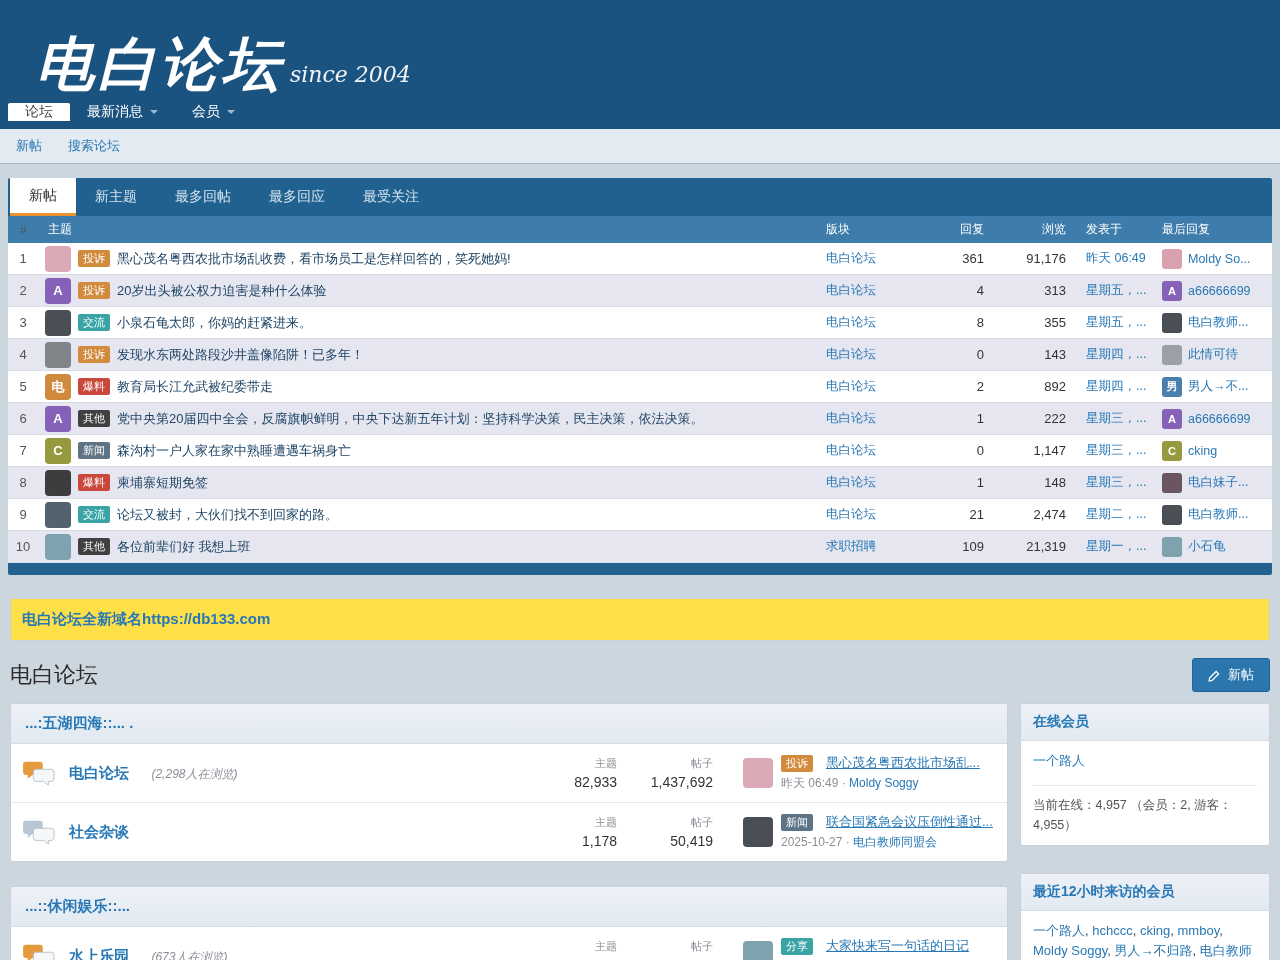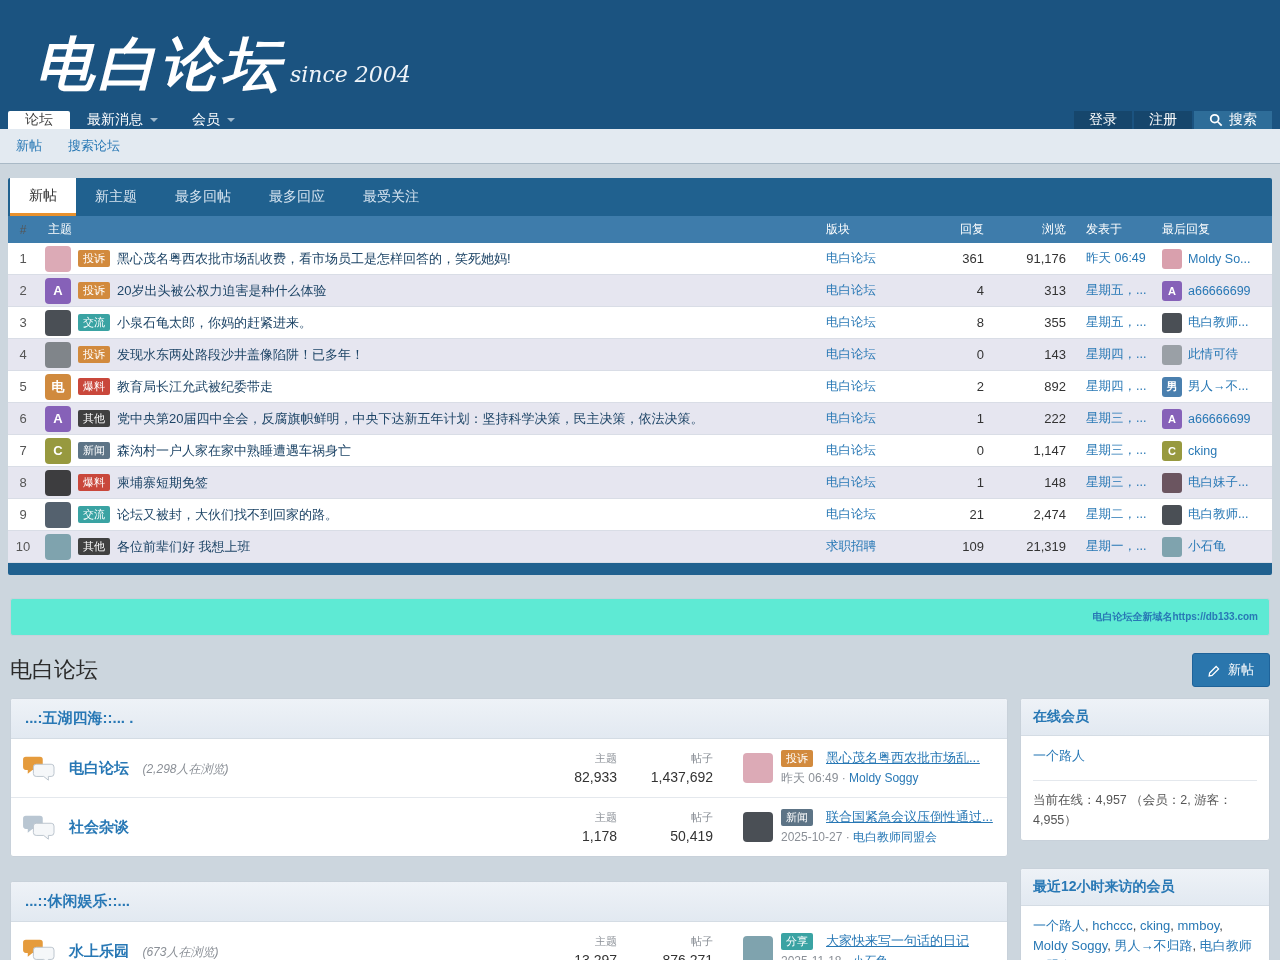--- a/index.html
+++ b/index.html
@@ -12,21 +12,21 @@
   }
   a { text-decoration:none; cursor:pointer; }
 
   
   .site-header { background:#1b5380; }
   .logo-row { height:95px; display:flex; align-items:flex-end; padding:0 0 2px 36px; }
   .logo { color:#fff; font-size:58px; line-height:1; font-style:italic; font-weight:bold;
           font-family:"DejaVu Serif", serif; letter-spacing:4px; }
   .tagline { color:#eef4f9; font-size:22px; font-style:italic; margin:0 0 6px 6px;
              font-family:"DejaVu Serif", serif; }
-  .nav-row { display:flex; align-items:flex-end; height:34px; padding:0 8px; }
+  .nav-row { display:flex; align-items:center; height:34px; padding:0 8px; }
   .nav-tab { display:flex; align-items:center; gap:7px; padding:0 17px; color:#ffffff; font-size:14px; cursor:pointer; }
   .nav-tab.active { background:#fff; color:#444; border-radius:2px 2px 0 0; }
   .caret { width:0; height:0; border:4px solid transparent; border-top-color:#9fb9cd; margin-top:4px; }
   .nav-right { margin-left:auto; display:flex; }
   .nav-btn { display:flex; align-items:center; gap:6px; padding:0 15px; margin-left:2px;
              color:#fff; font-size:14px; background:#16466c; cursor:pointer; }
   .nav-btn.search { background:#2e6d99; }
 
   
   .subnav { background:#e3eaf1; border-bottom:1px solid #a9b9c6; padding:8px 16px; display:flex; gap:26px; }
@@ -56,43 +56,43 @@
   .av.sm { width:20px; height:20px; font-size:11px; border-radius:3px; }
   .badge { flex:none; font-size:11px; line-height:1; color:#fff; padding:3px 5px; border-radius:2px; margin-right:7px; }
   .badge.complaint { background:#d28a3d; }
   .badge.exchange  { background:#3aa3a3; }
   .badge.expose    { background:#c9473b; }
   .badge.other     { background:#404040; }
   .badge.news      { background:#5d7486; }
   .badge.share     { background:#3aa3a3; }
 
   
-  .notice { margin:23px 10px 0; background:#5eead4; border:1px solid #c8d1da; border-radius:3px;
-            text-align:right; padding:11px; color:#2878b5; font-weight:bold; font-size:10px; }
+  .notice { margin:23px 10px 0; background:#fde047; border:1px solid #c8d1da; border-radius:3px;
+            text-align:left; padding:11px; color:#2878b5; font-weight:bold; font-size:15px; }
 
   
   .page-head { display:flex; align-items:center; margin:17px 10px 11px; }
   .page-title { font-size:22px; color:#2b2b2b; }
   .new-post-btn { margin-left:auto; display:flex; align-items:center; gap:7px; background:#2a76ad;
                   border:1px solid #1e639a; color:#fff; font-size:13px; padding:7px 15px; border-radius:3px; cursor:pointer; }
 
   
   .content { display:flex; gap:12px; margin:0 10px; align-items:flex-start; }
   .main-col { flex:1; min-width:0; }
   .side-col { width:250px; flex:none; }
 
   .cat { background:#ffffff; border:1px solid #c8d1da; border-radius:3px; margin-bottom:24px; overflow:hidden; }
   .cat-head { background:linear-gradient(#eef2f7,#e2e9f1); border-bottom:1px solid #d4dce4;
               padding:10px 14px; color:#2878b5; font-weight:bold; font-size:15px; }
   .forum-row { display:flex; align-items:center; gap:10px; padding:10px 12px; border-bottom:1px solid #e4e8ed; }
   .forum-row:last-child { border-bottom:none; }
   .f-icon { width:36px; flex:none; }
   .f-main { flex:1; min-width:0; }
   .f-name { color:#2878b5; font-weight:bold; font-size:15px; }
-  .f-viewers { color:#8a8f96; font-style:italic; font-size:12px; margin-left:9px; }
+  .f-viewers { color:#8a8f96; font-style:italic; font-size:12px; margin-left:18px; }
   .f-stat { width:86px; flex:none; text-align:right; }
   .f-stat .lbl { color:#8a8f96; font-size:11px; }
   .f-stat .val { color:#333; font-size:14px; margin-top:3px; }
   .f-latest { width:252px; flex:none; margin-left:20px; display:flex; gap:8px; align-items:center; min-width:0; }
   .f-latest .av { width:30px; height:30px; }
   .latest-text { min-width:0; }
   .latest-line1 { display:flex; align-items:center; gap:6px; overflow:hidden; }
   .latest-title { color:#2878b5; font-size:13px; white-space:nowrap; overflow:hidden; text-overflow:ellipsis;text-decoration:underline; }
   .latest-meta { color:#8a8f96; font-size:12px; margin-top:3px; white-space:nowrap; overflow:hidden; }
   .latest-meta a { color:#2878b5; }
@@ -119,35 +119,20 @@
       <span>论坛</span>
     </div>
     <div class="nav-tab">
       <span>最新消息</span>
       <span class="caret"></span>
     </div>
     <div class="nav-tab">
       <span>会员</span>
       <span class="caret"></span>
     </div>
-    <div class="nav-right">
-      <div class="nav-btn">
-        <span>登录</span>
-      </div>
-      <div class="nav-btn">
-        <span>注册</span>
-      </div>
-      <div class="nav-btn search">
-        <svg class="icon-svg" width="14" height="14" viewBox="0 0 16 16">
-          <circle cx="6.5" cy="6.5" r="4.5" fill="none" stroke="#fff" stroke-width="2"></circle>
-          <line x1="10" y1="10" x2="14.5" y2="14.5" stroke="#fff" stroke-width="2"></line>
-        </svg>
-        <span>搜索</span>
-      </div>
-    </div>
   </div>
 </div>
 
 <div class="subnav">
   <a>新帖</a>
   <a>搜索论坛</a>
 </div>
 
 <div class="widget">
   <div class="wtabs">

